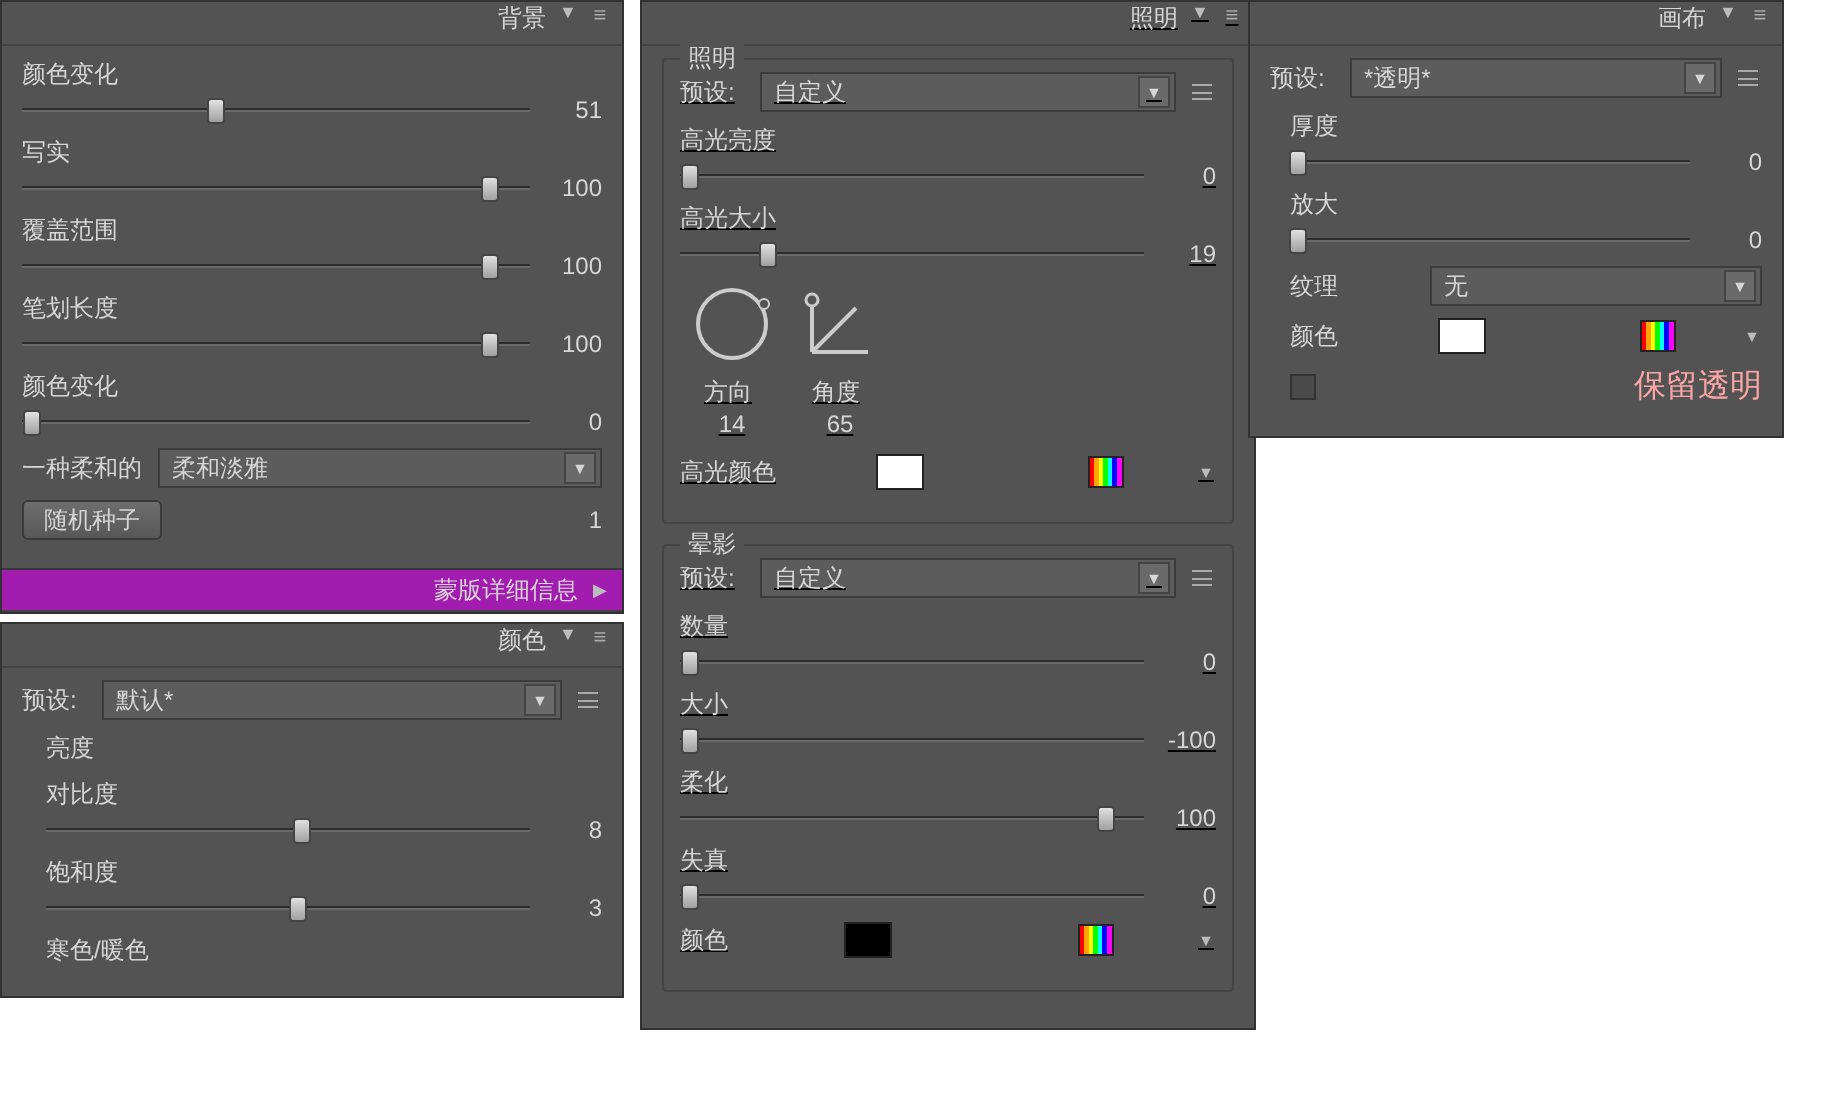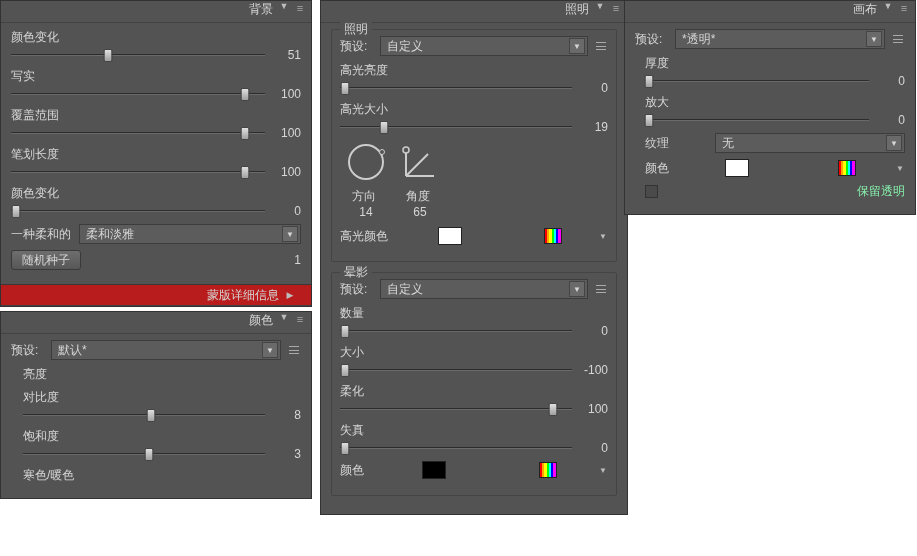--- a/index.html
+++ b/index.html
@@ -1,21 +1,21 @@
 <!DOCTYPE html>
 <html><head>
 <meta charset="utf-8">
 <style>
 * { box-sizing: border-box; margin: 0; padding: 0; font-family: "Microsoft YaHei", Arial, sans-serif; }
 body { background: #fff; width: 917px; height: 556px; overflow: hidden; position: relative; }
 
 .col { position: absolute; top: 0; }
 .col1 { left: 0; width: 312px; }
-.col2 { left: 320px; width: 308px; }
-.col3 { left: 624px; width: 292px; }
+.col2 { left: 320px; width: 308px; text-decoration: underline; }
+.col3 { left: 624px; width: 268px; }
 
 .panel { background: #535353; border: 1px solid #323232; position: relative; }
 .panel-header { height: 22px; background: #535353; display: flex; justify-content: flex-end; padding: 0 4px 0 24px; border-bottom: 1px solid #424242; }
 .panel-title { color: #d6d6d6; font-size: 12px; margin-right: 4px; }
 .chev { width: 10px; height: 10px; display: inline-flex; align-items: center; justify-content: center; color: #bcbcbc; font-size: 9px; cursor: pointer; margin-left: 2px; }
 .panel-menu { width: 14px; height: 14px; display: inline-flex; align-items: center; justify-content: center; color: #aaa; font-size: 11px; cursor: pointer; margin-left: 4px; }
 
 .panel-body { padding: 6px 10px 8px 10px; }
 .group-box { border: 1px solid #444; border-radius: 2px; padding: 6px 8px 10px 8px; margin-bottom: 10px; position: relative; }
 .group-title { position: absolute; top: -9px; left: 8px; background: #535353; padding: 0 4px; color: #d6d6d6; font-size: 12px; }
@@ -51,21 +51,21 @@
 
 .dial { width: 36px; height: 36px; border: 2px solid #ccc; border-radius: 50%; position: relative; }
 .dial-dot { position: absolute; width: 6px; height: 6px; border: 1px solid #ccc; border-radius: 50%; top: 3px; right: -3px; background: #535353; }
 .angle-icon { width: 36px; height: 36px; position: relative; }
 .angle-icon svg { width: 36px; height: 36px; }
 
 .dir-block { display: flex; align-items: center; gap: 8px; flex-direction: column; }
 .dir-label { color: #d6d6d6; font-size: 12px; }
 .dir-val { color: #d6d6d6; font-size: 12px; width: 28px; text-align: center; }
 
-.sub-tab { height: 22px; background: #b91c1c; display: flex; align-items: center; justify-content: flex-end; padding: 0 16px; border-top: 1px solid #383838; border-bottom: 1px solid #424242; }
+.sub-tab { height: 22px; background: #a21caf; display: flex; align-items: center; justify-content: flex-end; padding: 0 6px; border-top: 1px solid #383838; border-bottom: 1px solid #424242; }
 .sub-tab-title { color: #d6d6d6; font-size: 12px; margin-right: auto; padding-left:8px; }
 .sub-tab.right .sub-tab-title { margin-right: 4px; margin-left: auto; }
 </style>
 </head>
 <body>
 
 <div class="col col1">
   <div class="panel">
     <div class="panel-header">
       <span class="panel-title">背景</span>
@@ -382,18 +382,18 @@
         </div>
         <div class="row">
           <span class="row-label sm">颜色</span>
           <div class="swatch" style="background:#fff"></div>
           <div style="width:10px"></div>
           <div class="rainbow"></div>
           <span class="rainbow-dd">▼</span>
         </div>
         <div class="row">
           <div class="checkbox"></div>
-          <span style="color:#86efac;font-size:12px">保留透明</span>
+          <span style="color:#fca5a5;font-size:16px">保留透明</span>
         </div>
       </div>
     </div>
   </div>
 </div>
 
 </body></html>

